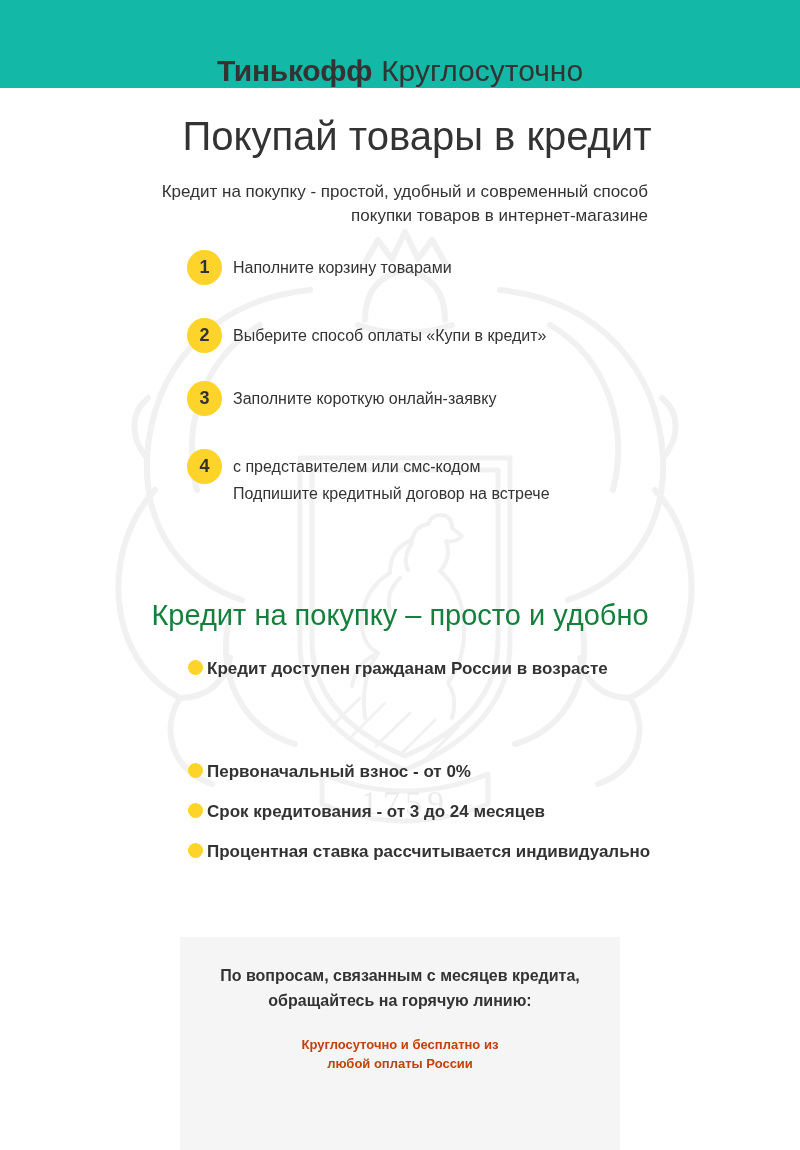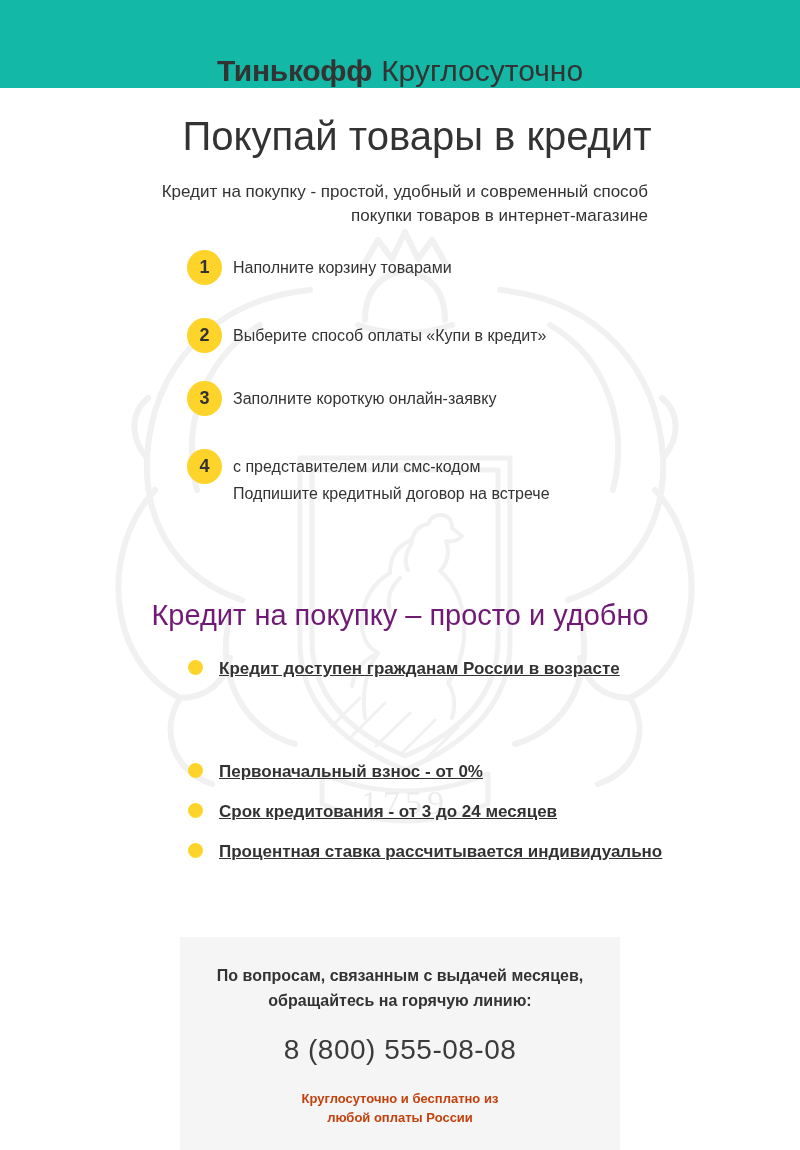--- a/index.html
+++ b/index.html
@@ -33,23 +33,23 @@
   .step.s1{top:250px}.step.s2{top:318px}.step.s3{top:381px}.step.s4{top:449px}
   .step-num{
     flex:0 0 35px;width:35px;height:35px;border-radius:50%;background:#fed42b;
     display:flex;align-items:center;justify-content:center;
     font-size:18px;font-weight:700;color:#333;
   }
   .step-text{font-size:16px;line-height:27px;font-weight:400;color:#333;margin-top:4px;max-width:440px;}
   
   .benefits-title{
     position:absolute;top:596px;left:0;width:800px;text-align:center;
-    font-size:29px;line-height:38px;font-weight:400;color:#701a75;
-  }
-  .benefit{position:absolute;left:188px;display:flex;gap:16px;text-decoration:underline;}
+    font-size:29px;line-height:38px;font-weight:400;color:#15803d;
+  }
+  .benefit{position:absolute;left:188px;display:flex;gap:4px;}
   .benefit.b1{top:656px}.benefit.b2{top:719px}.benefit.b3{top:759px}.benefit.b4{top:799px}.benefit.b5{top:839px}
   .benefit-dot{flex:0 0 15px;width:15px;height:15px;border-radius:50%;background:#fed42b;margin-top:4px;}
   .benefit-text{font-size:17px;line-height:26px;font-weight:700;color:#333;max-width:470px;}
   
   .support{
     position:absolute;left:180px;top:937px;width:440px;height:213px;background:#f5f5f5;
     text-align:center;box-sizing:border-box;padding-top:26px;
   }
   .support-heading{font-size:16px;line-height:25px;font-weight:700;color:#333;}
   .support-phone{
@@ -191,24 +191,23 @@
     <div class="benefit b5">
       <div class="benefit-dot"></div>
       <div class="benefit-text">
         <span class="line">Процентная ставка рассчитывается индивидуально</span>
         <span class="line"></span>
       </div>
     </div>
 
     <div class="support">
       <div class="support-heading">
-        <span class="line">По вопросам, связанным с выдачей месяцев,</span>
+        <span class="line">По вопросам, связанным с месяцев кредита,</span>
         <span class="line">обращайтесь на горячую линию:</span>
       </div>
-      <a class="support-phone" href="#">8 (800) 555-08-08</a>
       <div class="support-note">
         <span class="line">Круглосуточно и бесплатно из</span>
         <span class="line">любой оплаты России</span>
       </div>
     </div>
 
   </div>
 </div>
 
 </body></html>

